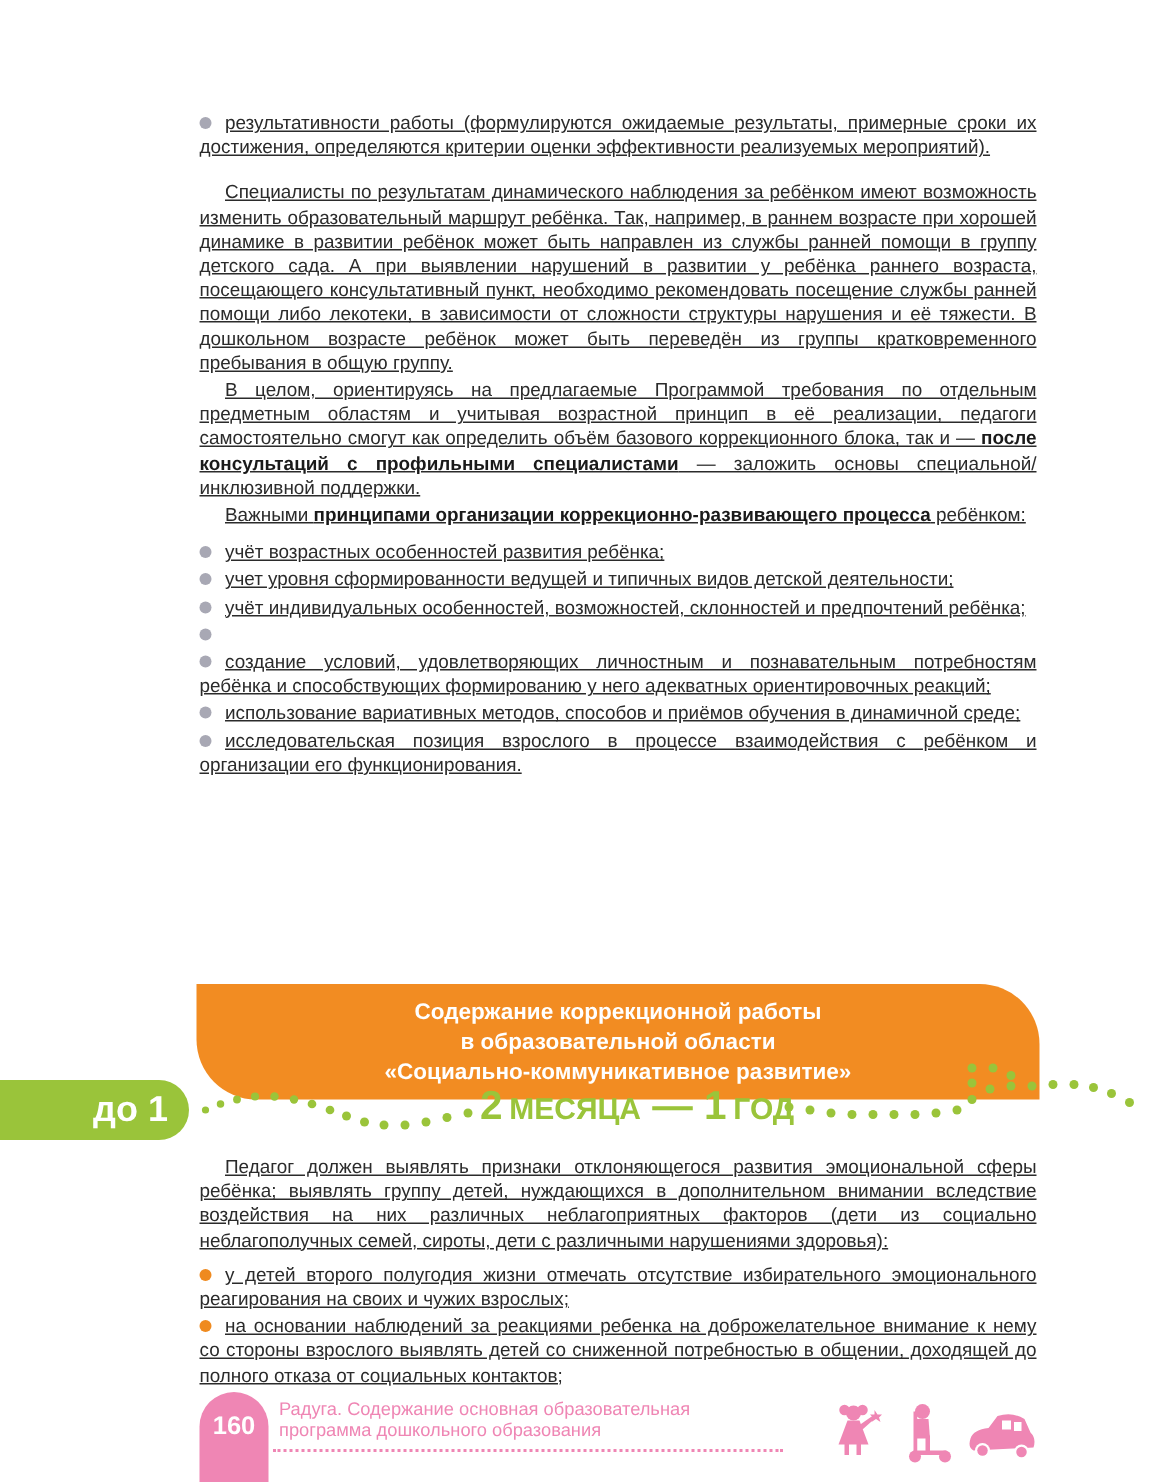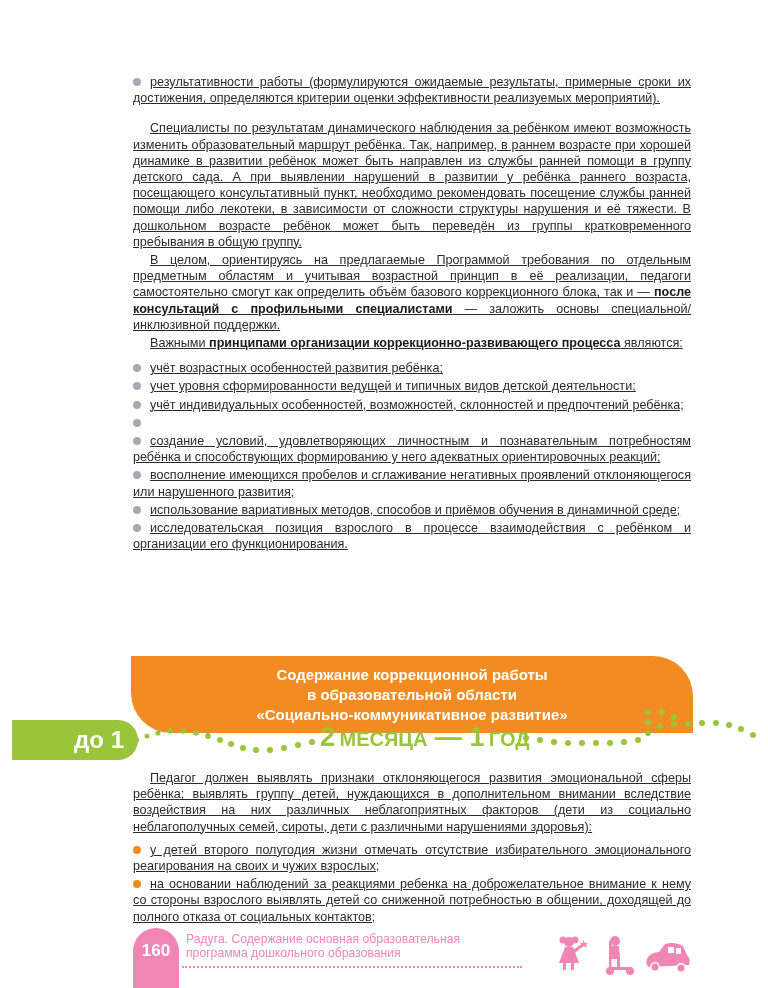--- a/index.html
+++ b/index.html
@@ -13,21 +13,21 @@
   .dot { display: inline-block; width: 8px; height: 8px; border-radius: 50%; background: #a8a8b4;
          margin-right: 9px; vertical-align: 0px; }
   .dot.orange { background: #ef8a1f; }
   b { font-weight: bold; color: #1a1a1a; }
   .gap { height: 10px; }
 
   .orange-box { position: absolute; left: 131px; top: 624px; width: 562px; height: 77px;
                 background: #f28c22; border-top-right-radius: 40px; border-bottom-left-radius: 40px;
                 color: #ffffff; text-align: center; font-weight: bold; font-size: 15px; line-height: 20px;
                 box-sizing: border-box; padding-top: 9px; margin-top: 32px; }
-  .age-tab { position: absolute; left: 12px; top: 720px; width: 126px; height: 40px; background: #9ac43a;
+  .age-tab { position: absolute; left: 0; top: 720px; width: 126px; height: 40px; background: #9ac43a;
              border-top-right-radius: 20px; border-bottom-right-radius: 20px; color: #fff;
              font-weight: bold; font-size: 24px; line-height: 40px; text-align: right; box-sizing: border-box; padding-right: 14px; }
   .age-heading { position: absolute; left: 320px; top: 722px; color: #9ac43a; font-weight: bold; white-space: nowrap; }
   .age-heading .big { font-size: 27px; }
   .age-heading .small { font-size: 20px; text-transform: uppercase; }
   .dots-svg { position: absolute; left: 0; top: 700px; }
 
   .footer-tab { position: absolute; left: 133px; top: 928px; width: 46px; height: 60px; background: #ef86b4;
                 border-top-left-radius: 23px; border-top-right-radius: 23px; color: #fff; font-weight: bold;
                 font-size: 17px; text-align: center; box-sizing: border-box; padding-top: 13px; }
@@ -38,28 +38,27 @@
 </head>
 <body>
 
 <div class="page">
 
   <div class="col" style="top:72px;">
     <p class="bul"><span class="dot"></span><span>результативности работы (формулируются ожидаемые результаты, примерные сроки их достижения, определяются критерии оценки эффективности реализуемых мероприятий).</span></p>
     <div class="gap"></div>
     <p class="indent">Специалисты по результатам динамического наблюдения за ребёнком имеют возможность изменить образовательный маршрут ребёнка. Так, например, в раннем возрасте при хорошей динамике в развитии ребёнок может быть направлен из службы ранней помощи в группу детского сада. А при выявлении нарушений в развитии у ребёнка раннего возраста, посещающего консультативный пункт, необходимо рекомендовать посещение службы ранней помощи либо лекотеки, в зависимости от сложности структуры нарушения и её тяжести. В дошкольном возрасте ребёнок может быть переведён из группы кратковременного пребывания в общую группу.</p>
     <p class="indent"><span>В целом, ориентируясь на предлагаемые Программой требования по отдельным предметным областям и учитывая возрастной принцип в её реализации, педагоги самостоятельно смогут как определить объём базового коррекционного блока, так и — </span><b>после консультаций с профильными специалистами</b><span> — заложить основы специальной/инклюзивной поддержки.</span></p>
-    <p class="indent"><span>Важными </span><b>принципами организации коррекционно-развивающего процесса</b><span> являются:</span></p>
+    <p class="indent"><span>Важными </span><b>принципами организации коррекционно-развивающего процесса</b><span> ребёнком:</span></p>
     <div style="height:5px"></div>
     <p class="bul"><span class="dot"></span><span>учёт возрастных особенностей развития ребёнка;</span></p>
     <p class="bul"><span class="dot"></span><span>учет уровня сформированности ведущей и типичных видов детской деятельности;</span></p>
     <p class="bul"><span class="dot"></span><span>учёт индивидуальных особенностей, возможностей, склонностей и предпочтений ребёнка;</span></p>
     <p class="bul"><span class="dot"></span></p>
     <p class="bul"><span class="dot"></span><span>создание условий, удовлетворяющих личностным и познавательным потребностям ребёнка и способствующих формированию у него адекватных ориентировочных реакций;</span></p>
-    <p class="bul"><span class="dot"></span><span>восполнение имеющихся пробелов и сглаживание негативных проявлений отклоняющегося или нарушенного развития;</span></p>
     <p class="bul"><span class="dot"></span><span>использование вариативных методов, способов и приёмов обучения в динамичной среде;</span></p>
     <p class="bul"><span class="dot"></span><span>исследовательская позиция взрослого в процессе взаимодействия с ребёнком и организации его функционирования.</span></p>
   </div>
 
   <div class="orange-box">
     <div>Содержание коррекционной работы</div>
     <div>в образовательной области</div>
     <div>«Социально-коммуникативное развитие»</div>
   </div>
 

